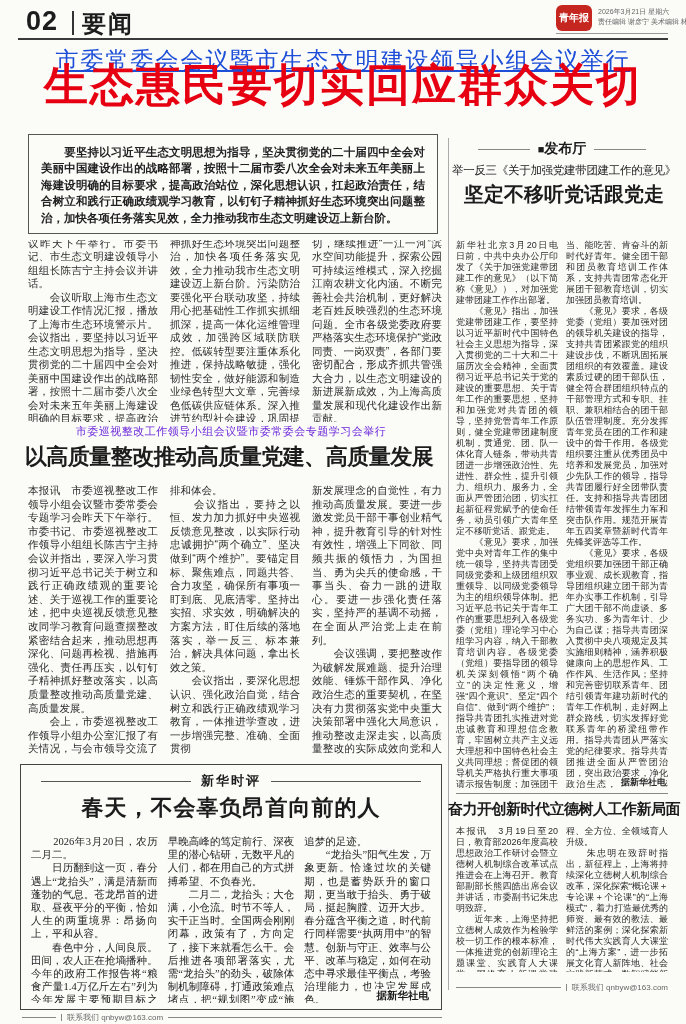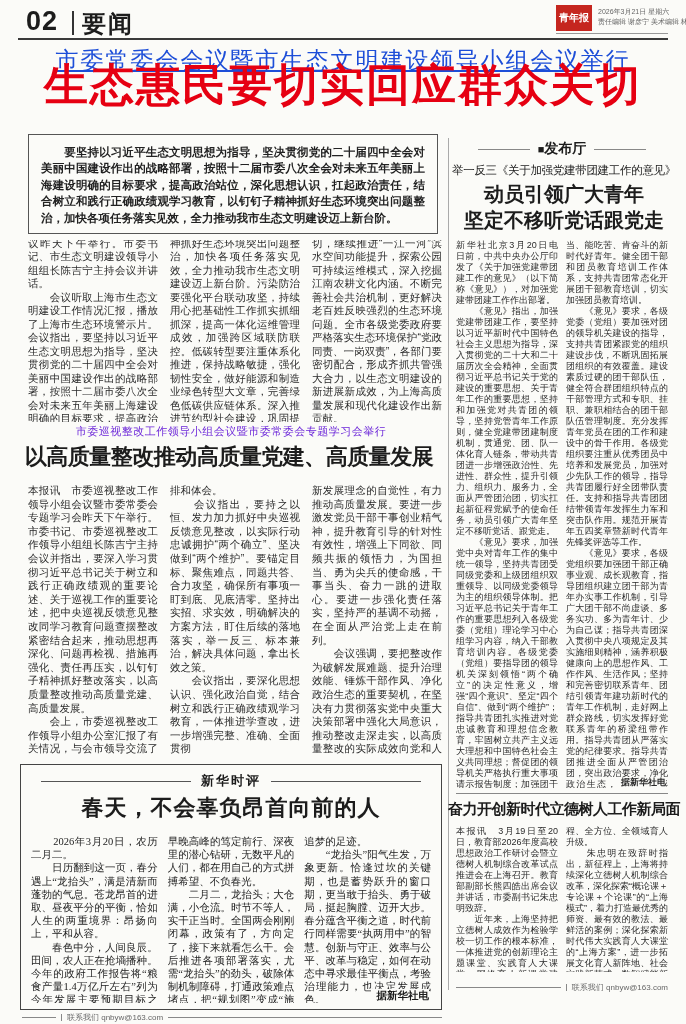--- a/index.html
+++ b/index.html
@@ -4,21 +4,21 @@
 <style>
   html,body{margin:0;padding:0;background:#e8e8e6;}
   .page{position:relative;width:686px;height:1024px;margin:0 auto;background:#fbfbf8;
         font-family:"Liberation Sans","DejaVu Sans",sans-serif;color:#1c1c1c;overflow:hidden;}
 
   
   .pagenum{position:absolute;left:26px;top:6px;font-size:27px;font-weight:bold;letter-spacing:1px;}
   .pn-bar{position:absolute;left:72px;top:11px;width:2px;height:24px;background:#333;}
   .sec{position:absolute;left:82px;top:8px;font-size:24px;font-weight:bold;letter-spacing:2px;}
   .logo{position:absolute;left:556px;top:5px;width:36px;height:26px;background:#c5261f;color:#fff;
-        font-size:10px;font-weight:bold;display:flex;align-items:center;justify-content:center;border-radius:0;}
+        font-size:10px;font-weight:bold;display:flex;align-items:center;justify-content:center;border-radius:6px;}
   .mh-text{position:absolute;left:598px;top:7px;font-size:7px;line-height:10px;color:#666;white-space:nowrap;}
   .mh-sub-rule{position:absolute;left:556px;top:33px;width:112px;height:1px;background:#999;}
   .header-rule{position:absolute;left:18px;top:38px;width:650px;height:2px;background:#3a3a3a;}
 
   
   .kicker-a{position:absolute;left:0;right:0;top:45px;text-align:center;font-size:23px;color:#1d4ed8;
             font-weight:500;letter-spacing:2px;text-decoration:underline;}
   .headline-a{position:absolute;left:0;right:0;top:60px;margin:0;text-align:center;font-size:44px;
               font-weight:900;color:#e60012;letter-spacing:2px;line-height:50px;}
   .intro-box{position:absolute;left:28px;top:134px;width:384px;height:80px;border:1px solid #555;
@@ -106,21 +106,20 @@
 
   <div class="v-divider"></div>
 
   <div class="ph-header">
     <div class="ph-line"></div>
     <span class="ph-label"><span class="ph-bullet">■</span><span>发布厅</span></span>
     <div class="ph-line"></div>
   </div>
   <div class="kicker-b">举一反三《关于加强党建带团建工作的意见》</div>
   <div class="headline-b">
-    <div>动员引领广大青年</div>
     <div>坚定不移听党话跟党走</div>
   </div>
   <div class="cols cols-b">
     <div class="col">新华社北京3月20日电　日前，中共中央办公厅印发了《关于加强党建带团建工作的意见》（以下简称《意见》），对加强党建带团建工作作出部署。
 　　《意见》指出，加强党建带团建工作，要坚持以习近平新时代中国特色社会主义思想为指导，深入贯彻党的二十大和二十届历次全会精神，全面贯彻习近平总书记关于党的建设的重要思想、关于青年工作的重要思想，坚持和加强党对共青团的领导，坚持党管青年工作原则，健全党建带团建制度机制，贯通党、团、队一体化育人链条，带动共青团进一步增强政治性、先进性、群众性，提升引领力、组织力、服务力，全面从严管团治团，切实扛起新征程党赋予的使命任务，动员引领广大青年坚定不移听党话、跟党走。
 　　《意见》要求，加强党中央对青年工作的集中统一领导，坚持共青团受同级党委和上级团组织双重领导、以同级党委领导为主的组织领导体制。把习近平总书记关于青年工作的重要思想列入各级党委（党组）理论学习中心组学习内容，纳入干部教育培训内容。各级党委（党组）要指导团的领导机关深刻领悟“两个确立”的决定性意义，增强“四个意识”、坚定“四个自信”、做到“两个维护”；指导共青团扎实推进对党忠诚教育和理想信念教育，牢固树立共产主义远大理想和中国特色社会主义共同理想；督促团的领导机关严格执行重大事项请示报告制度；加强团干部政治能力训练。
 　　《意见》要求，各级党委（党组）要指导共青团巩固拓展学习贯彻习近平新时代中国特色社会主义思想主题教育成果，健全以学铸魂、以学增智、以学正风、以学促干长效机制；引导团员和青年深入学习领会新时代中国特色社会主义思想，大力培育有理想、敢担</div>
     <div class="col">当、能吃苦、肯奋斗的新时代好青年。健全团干部和团员教育培训工作体系，支持共青团常态化开展团干部教育培训，切实加强团员教育培训。
 　　《意见》要求，各级党委（党组）要加强对团的领导机关建设的指导，支持共青团紧跟党的组织建设步伐，不断巩固拓展团组织的有效覆盖。建设素质过硬的团干部队伍，健全符合群团组织特点的干部管理方式和专职、挂职、兼职相结合的团干部队伍管理制度。充分发挥青年党员在团的工作和建设中的骨干作用。各级党组织要注重从优秀团员中培养和发展党员，加强对少先队工作的领导，指导共青团履行好全团带队责任。支持和指导共青团团结带领青年发挥生力军和突击队作用。规范开展青年五四奖章暨新时代青年先锋奖评选等工作。
 　　《意见》要求，各级党组织要加强团干部正确事业观、成长观教育，指导团组织建立团干部为青年办实事工作机制，引导广大团干部不尚虚谈、多务实功、多为青年计、少为自己谋；指导共青团深入贯彻中央八项规定及其实施细则精神，涵养积极健康向上的思想作风、工作作风、生活作风；坚持和完善密切联系青年、团结引领青年建功新时代的青年工作机制，走好网上群众路线，切实发挥好党联系青年的桥梁纽带作用。指导共青团从严落实党的纪律要求。指导共青团推进全面从严管团治团，突出政治要求，净化政治生态，保持良好形象；指导团组织严格团员教育管理，严肃团的组织生活，严格纪律执行。

